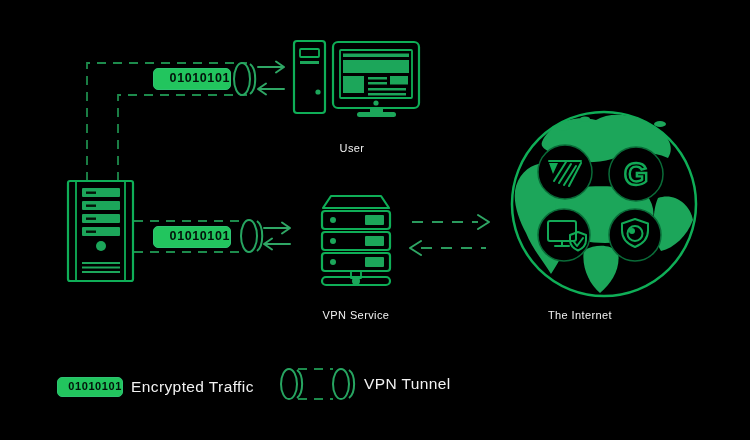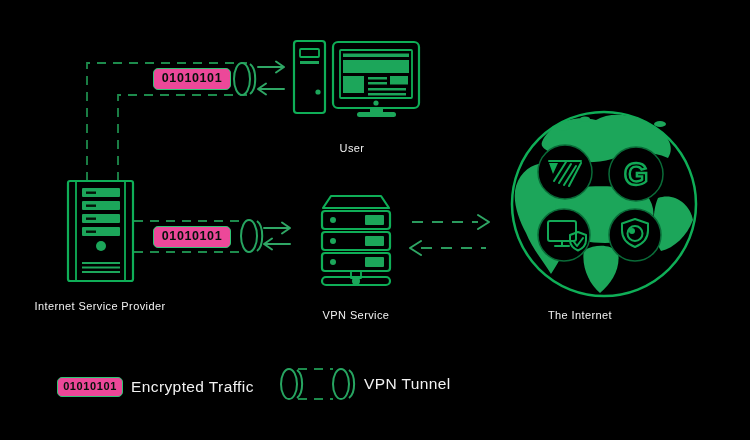--- a/index.html
+++ b/index.html
@@ -19,22 +19,22 @@
   .mouth{stroke:#27a561;fill:none;stroke-width:2;}
   .badge{fill:#000000;stroke:#0a6b38;stroke-width:1.5;}
   .bico{stroke:#12a956;fill:none;stroke-width:2;stroke-linecap:round;stroke-linejoin:round;}
   .bfill{fill:#12a956;stroke:none;}
   
   .lbl{
     position:absolute;color:#f2f2f2;font-size:11px;letter-spacing:.4px;
     text-align:center;line-height:21px;
   }
   .pill{
-    position:absolute;background:#ec4899;border:1.5px solid #2ec473;border-radius:5px;
-    color:#03120a;font-weight:700;text-align:center;letter-spacing:.6px;
+    position:absolute;background:#22c55e;border:1.5px solid #2ec473;border-radius:5px;
+    color:#03120a;font-weight:700;text-align:right;letter-spacing:.6px;
     box-sizing:border-box;
   }
   .pill.big{width:78px;height:22px;font-size:12.5px;line-height:19px;}
   .pill.small{width:66px;height:20px;font-size:11px;line-height:17px;}
   .legend-text{position:absolute;color:#f2f2f2;font-size:15.5px;letter-spacing:.4px;white-space:nowrap;}
 </style>
 </head>
 <body>
 
 <div class="stage">
@@ -171,21 +171,20 @@
       <path class="dash" d="M298,399 H333" stroke-dasharray="8 6"></path>
     </g>
   </svg>
 
   <div class="pill big" style="left:153px;top:68px;">01010101</div>
 
   <div class="pill big" style="left:153px;top:226px;">01010101</div>
 
   <div class="lbl" style="left:292px;top:138px;width:120px;">User</div>
 
-  <div class="lbl" style="left:32px;top:296px;width:136px;">Internet Service Provider</div>
 
   <div class="lbl" style="left:293px;top:305px;width:126px;">VPN Service</div>
 
   <div class="lbl" style="left:505px;top:305px;width:150px;">The Internet</div>
 
   <div class="pill small" style="left:57px;top:377px;">01010101</div>
 
   <div class="legend-text" style="left:364px;top:375px;">VPN Tunnel</div>
 
   <div class="legend-text" style="left:131px;top:378px;">Encrypted Traffic</div>

